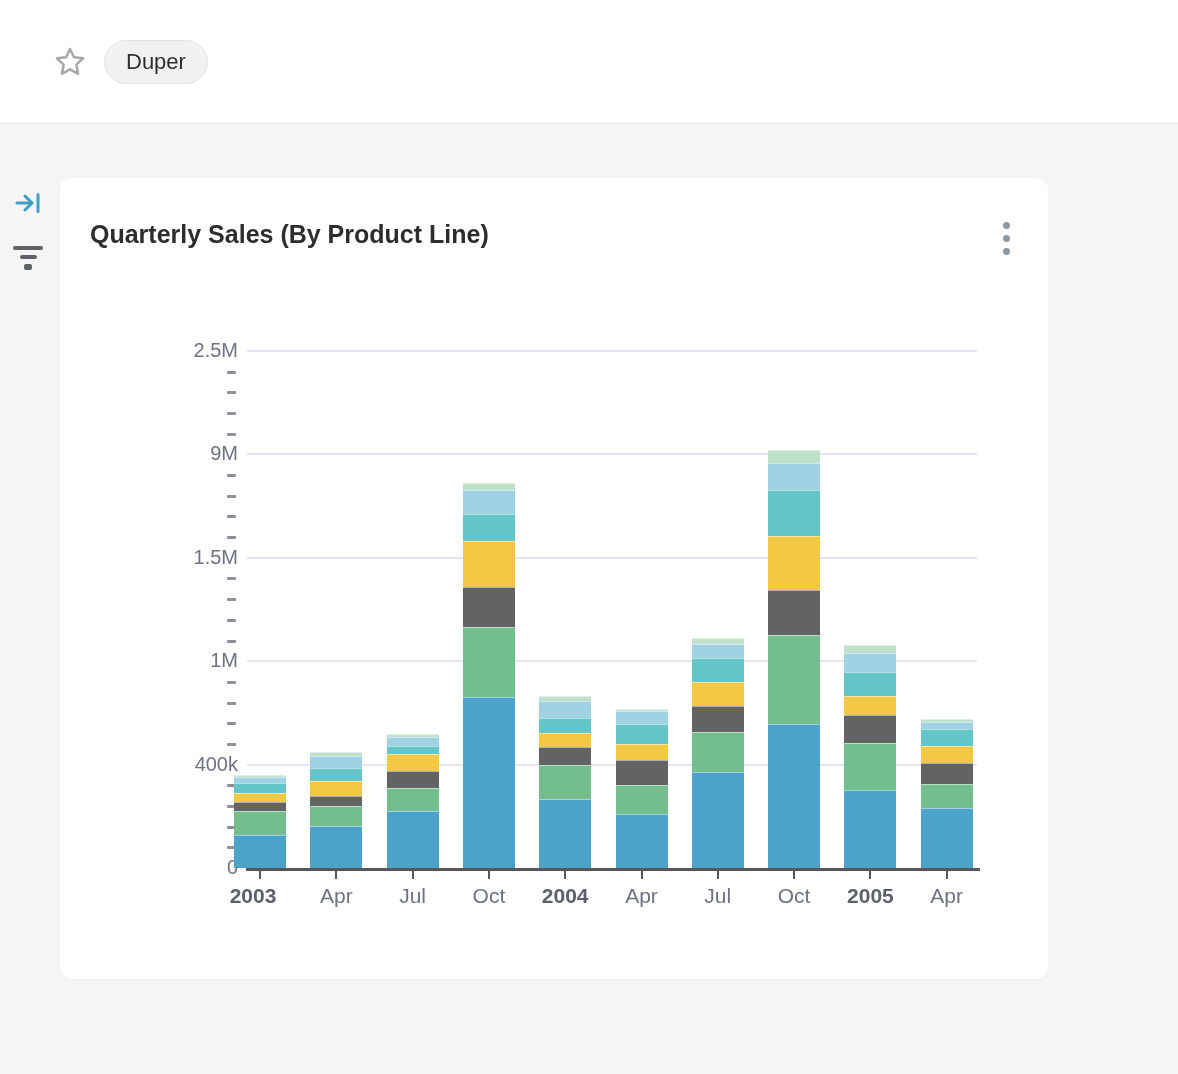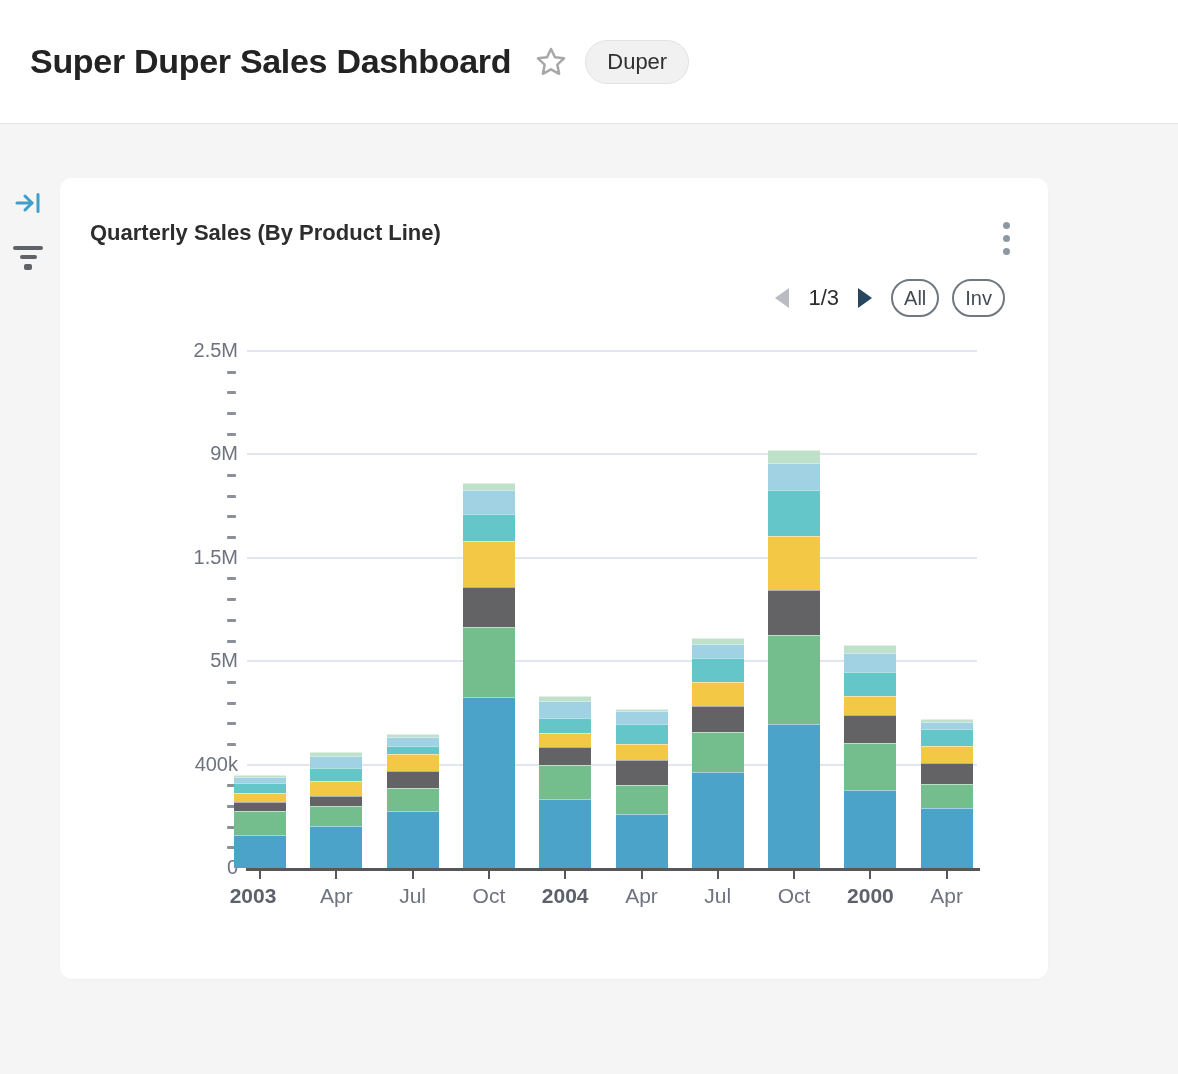--- a/index.html
+++ b/index.html
@@ -21,21 +21,21 @@
   .collapse-icon { left:15px; top:192px; width:28px; height:22px; }
   .filter-icon { left:13px; top:246px; width:30px; height:26px;
                  display:flex; flex-direction:column; align-items:center; gap:5px; }
   .filter-icon .b1 { width:30px; height:4px; background:#5f6368; border-radius:2px; }
   .filter-icon .b2 { width:17px; height:4px; background:#5f6368; border-radius:2px; }
   .filter-icon .b3 { width:8px;  height:6px; background:#5f6368; border-radius:2px; }
 
   
   .card { position:absolute; left:60px; top:178px; width:988px; height:801px;
           background:#ffffff; border-radius:12px; box-shadow:0 1px 2px rgba(0,0,0,0.03); }
-  .chart-title { position:absolute; left:30px; top:42px; font-size:22px; font-weight:700; color:#2d2d2d; }
+  .chart-title { position:absolute; left:30px; top:42px; font-size:25px; font-weight:700; color:#2d2d2d; }
   .kebab { position:absolute; left:934px; top:44px; width:24px; height:36px;
            display:flex; flex-direction:column; align-items:center; gap:6px; cursor:pointer; }
   .kebab i { width:7px; height:7px; border-radius:50%; background:#8e98a3; }
 
   
   .legend-row { position:absolute; left:43px; right:43px; top:104px; height:32px;
                 display:flex; align-items:center; }
   .legend-item { display:flex; align-items:center; margin-right:44px; cursor:pointer; }
   .legend-swatch { width:34px; height:22px; border-radius:6px; }
   .legend-label { margin-left:13px; font-size:21px; color:#3a3a3a; }
@@ -58,21 +58,20 @@
   .bar { position:absolute; width:52px; display:flex; flex-direction:column-reverse; }
   .seg { width:100%; border-top:1px solid rgba(255,255,255,0.5); }
   .xtick { position:absolute; width:2px; height:8px; background:#56575a; top:693px; }
   .xlabel { position:absolute; top:706px; width:90px; text-align:center; font-size:21px; color:#6e7380; }
   .xlabel.bold { font-weight:700; color:#5c616b; }
 </style>
 </head>
 <body>
 
 <div class="header">
-  <div class="page-title">Super Duper Sales Dashboard</div>
   <div class="star">
     <svg width="34" height="34" viewBox="0 0 24 24" fill="none" stroke="#a8a8a8" stroke-width="1.8" stroke-linejoin="round">
       <polygon points="12,2.8 14.8,8.6 21.2,9.4 16.5,13.9 17.7,20.3 12,17.2 6.3,20.3 7.5,13.9 2.8,9.4 9.2,8.6"></polygon>
     </svg>
   </div>
   <div class="badge">Duper</div>
 </div>
 
 <div class="rail-icon collapse-icon">
   <svg width="28" height="22" viewBox="0 0 28 22" fill="none" stroke="#3f9fc9" stroke-width="3" stroke-linecap="round" stroke-linejoin="round">
@@ -89,36 +88,29 @@
 
 <div class="card">
   <div class="chart-title">Quarterly Sales (By Product Line)</div>
   <div class="kebab">
       <i></i>
       <i></i>
       <i></i>
     </div>
 
   <div class="legend-row">
-    <span class="pager">
-      <span class="arrow arrow-left"></span>
-      <span class="page-num">1/3</span>
-      <span class="arrow arrow-right"></span>
-      <span class="pill first">All</span>
-      <span class="pill">Inv</span>
-    </span>
   </div>
 
   <div class="chart-layer" id="chart-mount">
       <div class="axis-line" style="top: 690px;"></div>
       <div class="ylabel" style="top: 678px;">0</div>
       <div class="gridline" style="top: 585.6px;"></div>
       <div class="ylabel" style="top: 574.6px;">400k</div>
       <div class="gridline" style="top: 482.2px;"></div>
-      <div class="ylabel" style="top: 471.2px;">5M</div>
+      <div class="ylabel" style="top: 471.2px;">1M</div>
       <div class="gridline" style="top: 378.8px;"></div>
       <div class="ylabel" style="top: 367.8px;">1.5M</div>
       <div class="gridline" style="top: 275.4px;"></div>
       <div class="ylabel" style="top: 264.4px;">9M</div>
       <div class="gridline" style="top: 172px;"></div>
       <div class="ylabel" style="top: 161px;">2.5M</div>
       <div class="minor-tick" style="top: 668.32px;"></div>
       <div class="minor-tick" style="top: 647.64px;"></div>
       <div class="minor-tick" style="top: 626.96px;"></div>
       <div class="minor-tick" style="top: 606.28px;"></div>
@@ -229,21 +221,21 @@
       <div class="bar" style="left: 784.4px; bottom: 111px;">
         <div class="seg" style="height: 77.8px; background: rgb(76, 163, 201);"></div>
         <div class="seg" style="height: 47.4px; background: rgb(116, 190, 141);"></div>
         <div class="seg" style="height: 28.3px; background: rgb(99, 99, 102);"></div>
         <div class="seg" style="height: 18.4px; background: rgb(243, 200, 69);"></div>
         <div class="seg" style="height: 23.8px; background: rgb(100, 198, 201);"></div>
         <div class="seg" style="height: 19.6px; background: rgb(160, 210, 227);"></div>
         <div class="seg" style="height: 7.7px; background: rgb(191, 224, 201);"></div>
       </div>
       <div class="xtick" style="left: 809.4px;"></div>
-      <div class="xlabel bold" style="left: 765.4px;">2000</div>
+      <div class="xlabel bold" style="left: 765.4px;">2005</div>
       <div class="bar" style="left: 860.7px; bottom: 111px;">
         <div class="seg" style="height: 60.2px; background: rgb(76, 163, 201);"></div>
         <div class="seg" style="height: 23.4px; background: rgb(116, 190, 141);"></div>
         <div class="seg" style="height: 21.3px; background: rgb(99, 99, 102);"></div>
         <div class="seg" style="height: 17.6px; background: rgb(243, 200, 69);"></div>
         <div class="seg" style="height: 17px; background: rgb(100, 198, 201);"></div>
         <div class="seg" style="height: 6.4px; background: rgb(160, 210, 227);"></div>
         <div class="seg" style="height: 2.9px; background: rgb(191, 224, 201);"></div>
       </div>
       <div class="xtick" style="left: 885.7px;"></div>

